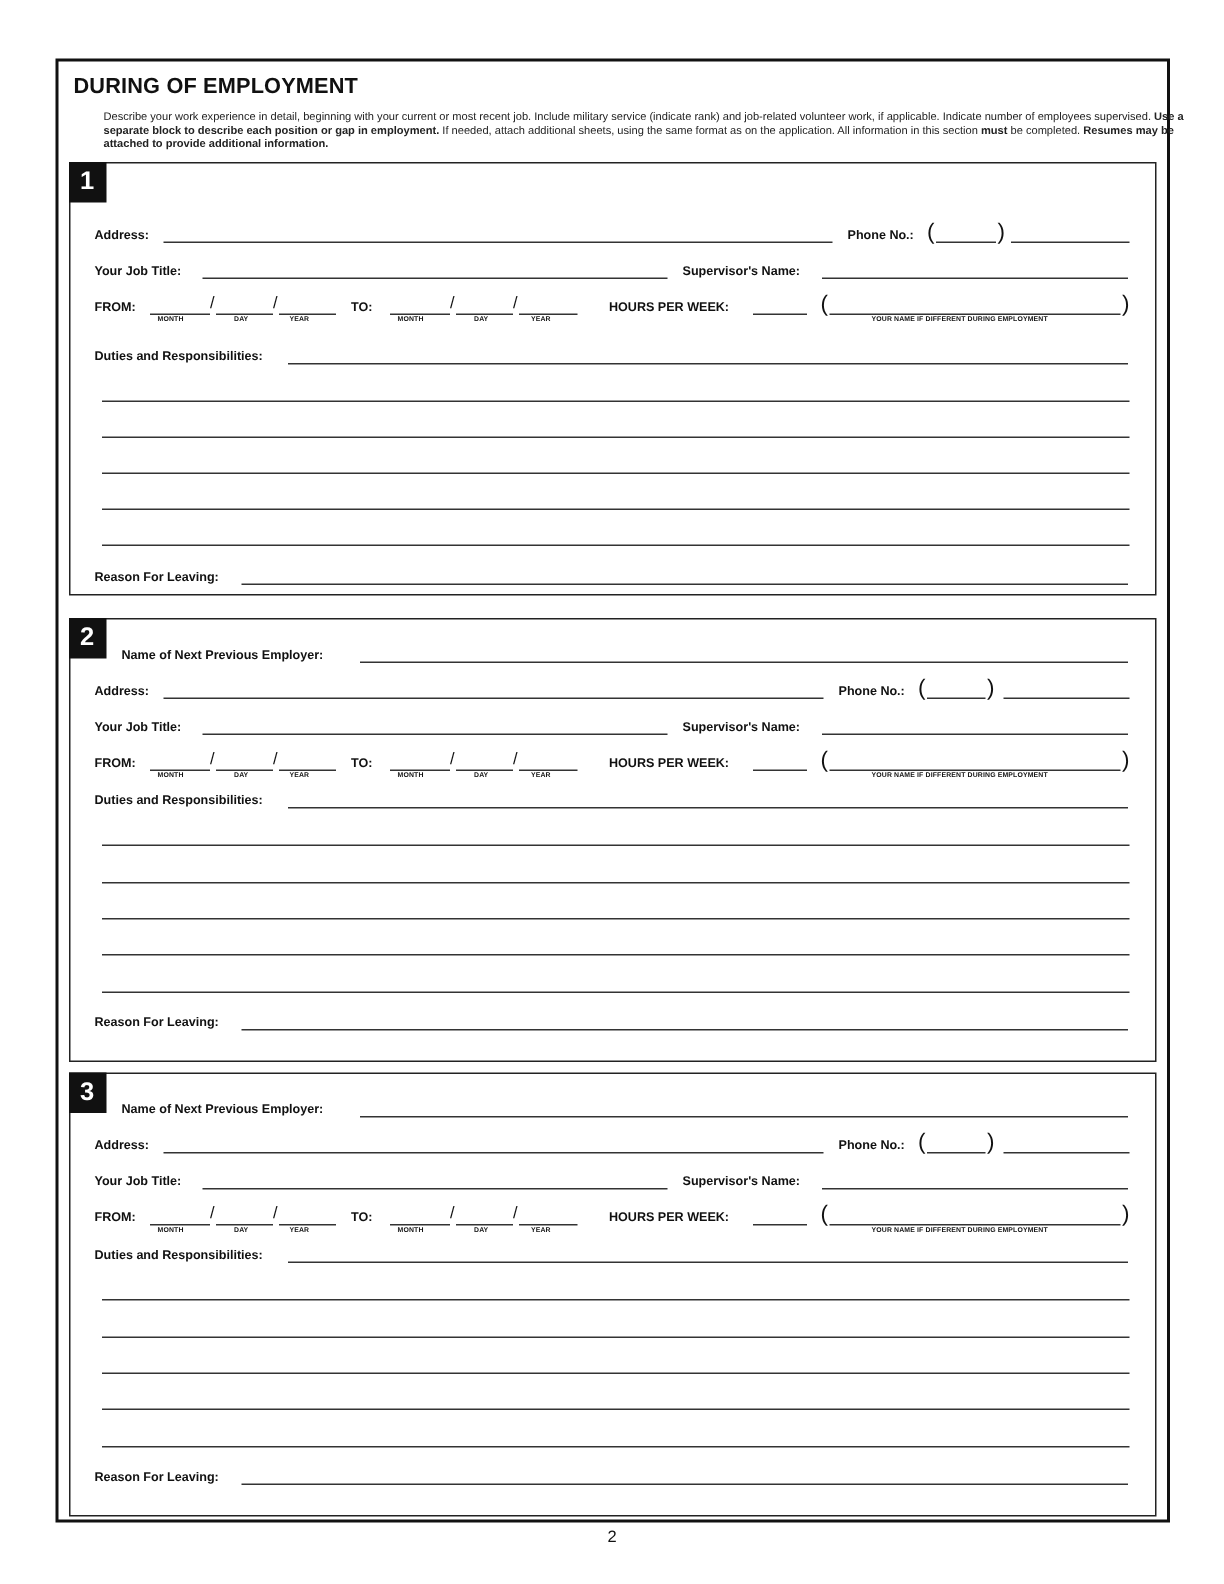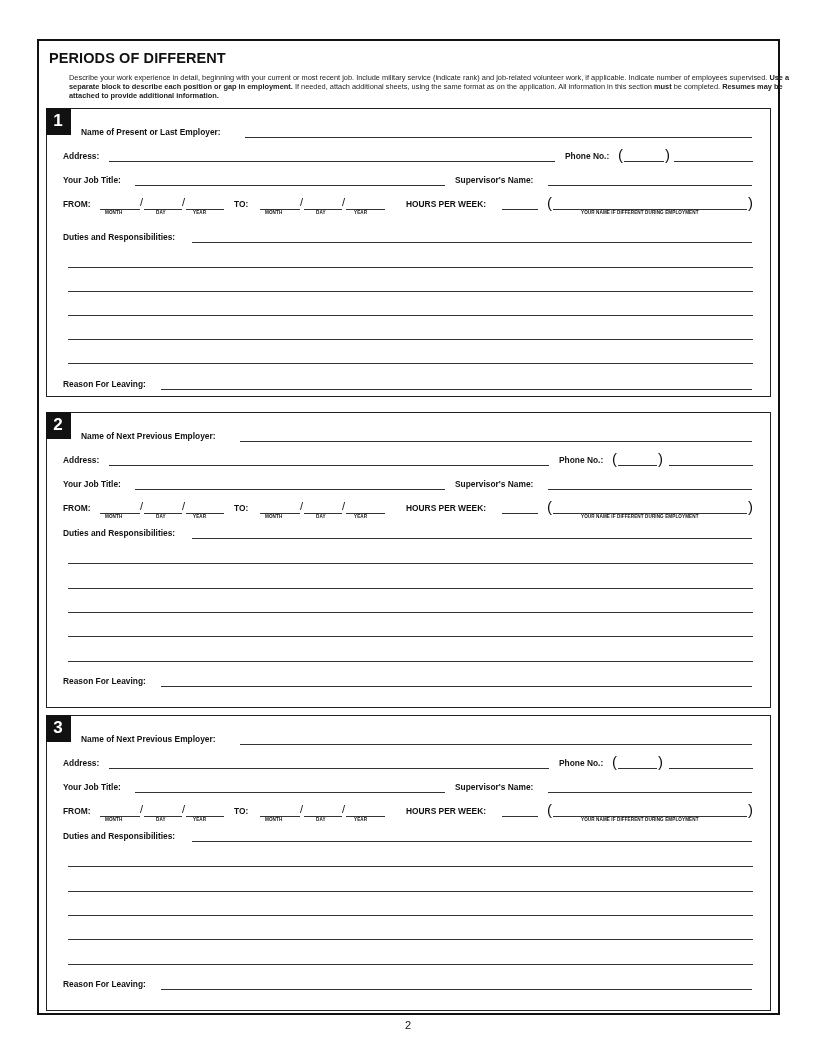--- a/index.html
+++ b/index.html
@@ -16,29 +16,25 @@
   .paren { position: absolute; font-size: 15px; font-weight: normal; top: -5px; }
   .slash { position: absolute; font-size: 11px; font-weight: normal; top: -3px; }
   .sub { position: absolute; font-size: 4.6px; font-weight: bold; top: 11px; letter-spacing: 0.1px; white-space: nowrap; }
   .duty { position: absolute; left: 21px; width: 685px; border-bottom: 1px solid #333; height: 0; }
   .pageno { position: absolute; left: 0; width: 816px; top: 1019px; text-align: center; font-size: 11px; }
 </style>
 </head>
 <body>
 
 <div class="outer">
-  <div class="title">PERIODS OF DIFFERENT</div>
+  <div class="title">DURING OF EMPLOYMENT</div>
   <div class="intro"><span>Describe your work experience in detail, beginning with your current or most recent job. Include military service (indicate rank) and job-related volunteer work, if applicable. Indicate number of employees supervised. </span><b>Use a separate block to describe each position or gap in employment.</b><span> If needed, attach additional sheets, using the same format as on the application. All information in this section </span><b>must</b><span> be completed. </span><b>Resumes may be attached to provide additional information.</b></div>
 
   <div class="block" style="top:67px;height:289px;">
     <div class="num">1</div>
-    <div class="row" style="top:18px;">
-      <span class="lbl" style="left:34px;">Name of Present or Last Employer:</span>
-      <span class="line" style="left:198px;width:507px;top:10px;"></span>
-    </div>
     <div class="row" style="top:42px;">
       <span class="lbl" style="left:16px;">Address:</span>
       <span class="line" style="left:62px;width:446px;top:10px;"></span>
       <span class="lbl" style="left:518px;">Phone No.:</span>
       <span class="paren" style="left:571px;">(</span>
       <span class="line" style="left:577px;width:40px;top:10px;"></span>
       <span class="paren" style="left:618px;">)</span>
       <span class="line" style="left:627px;width:79px;top:10px;"></span>
     </div>
     <div class="row" style="top:66px;">

